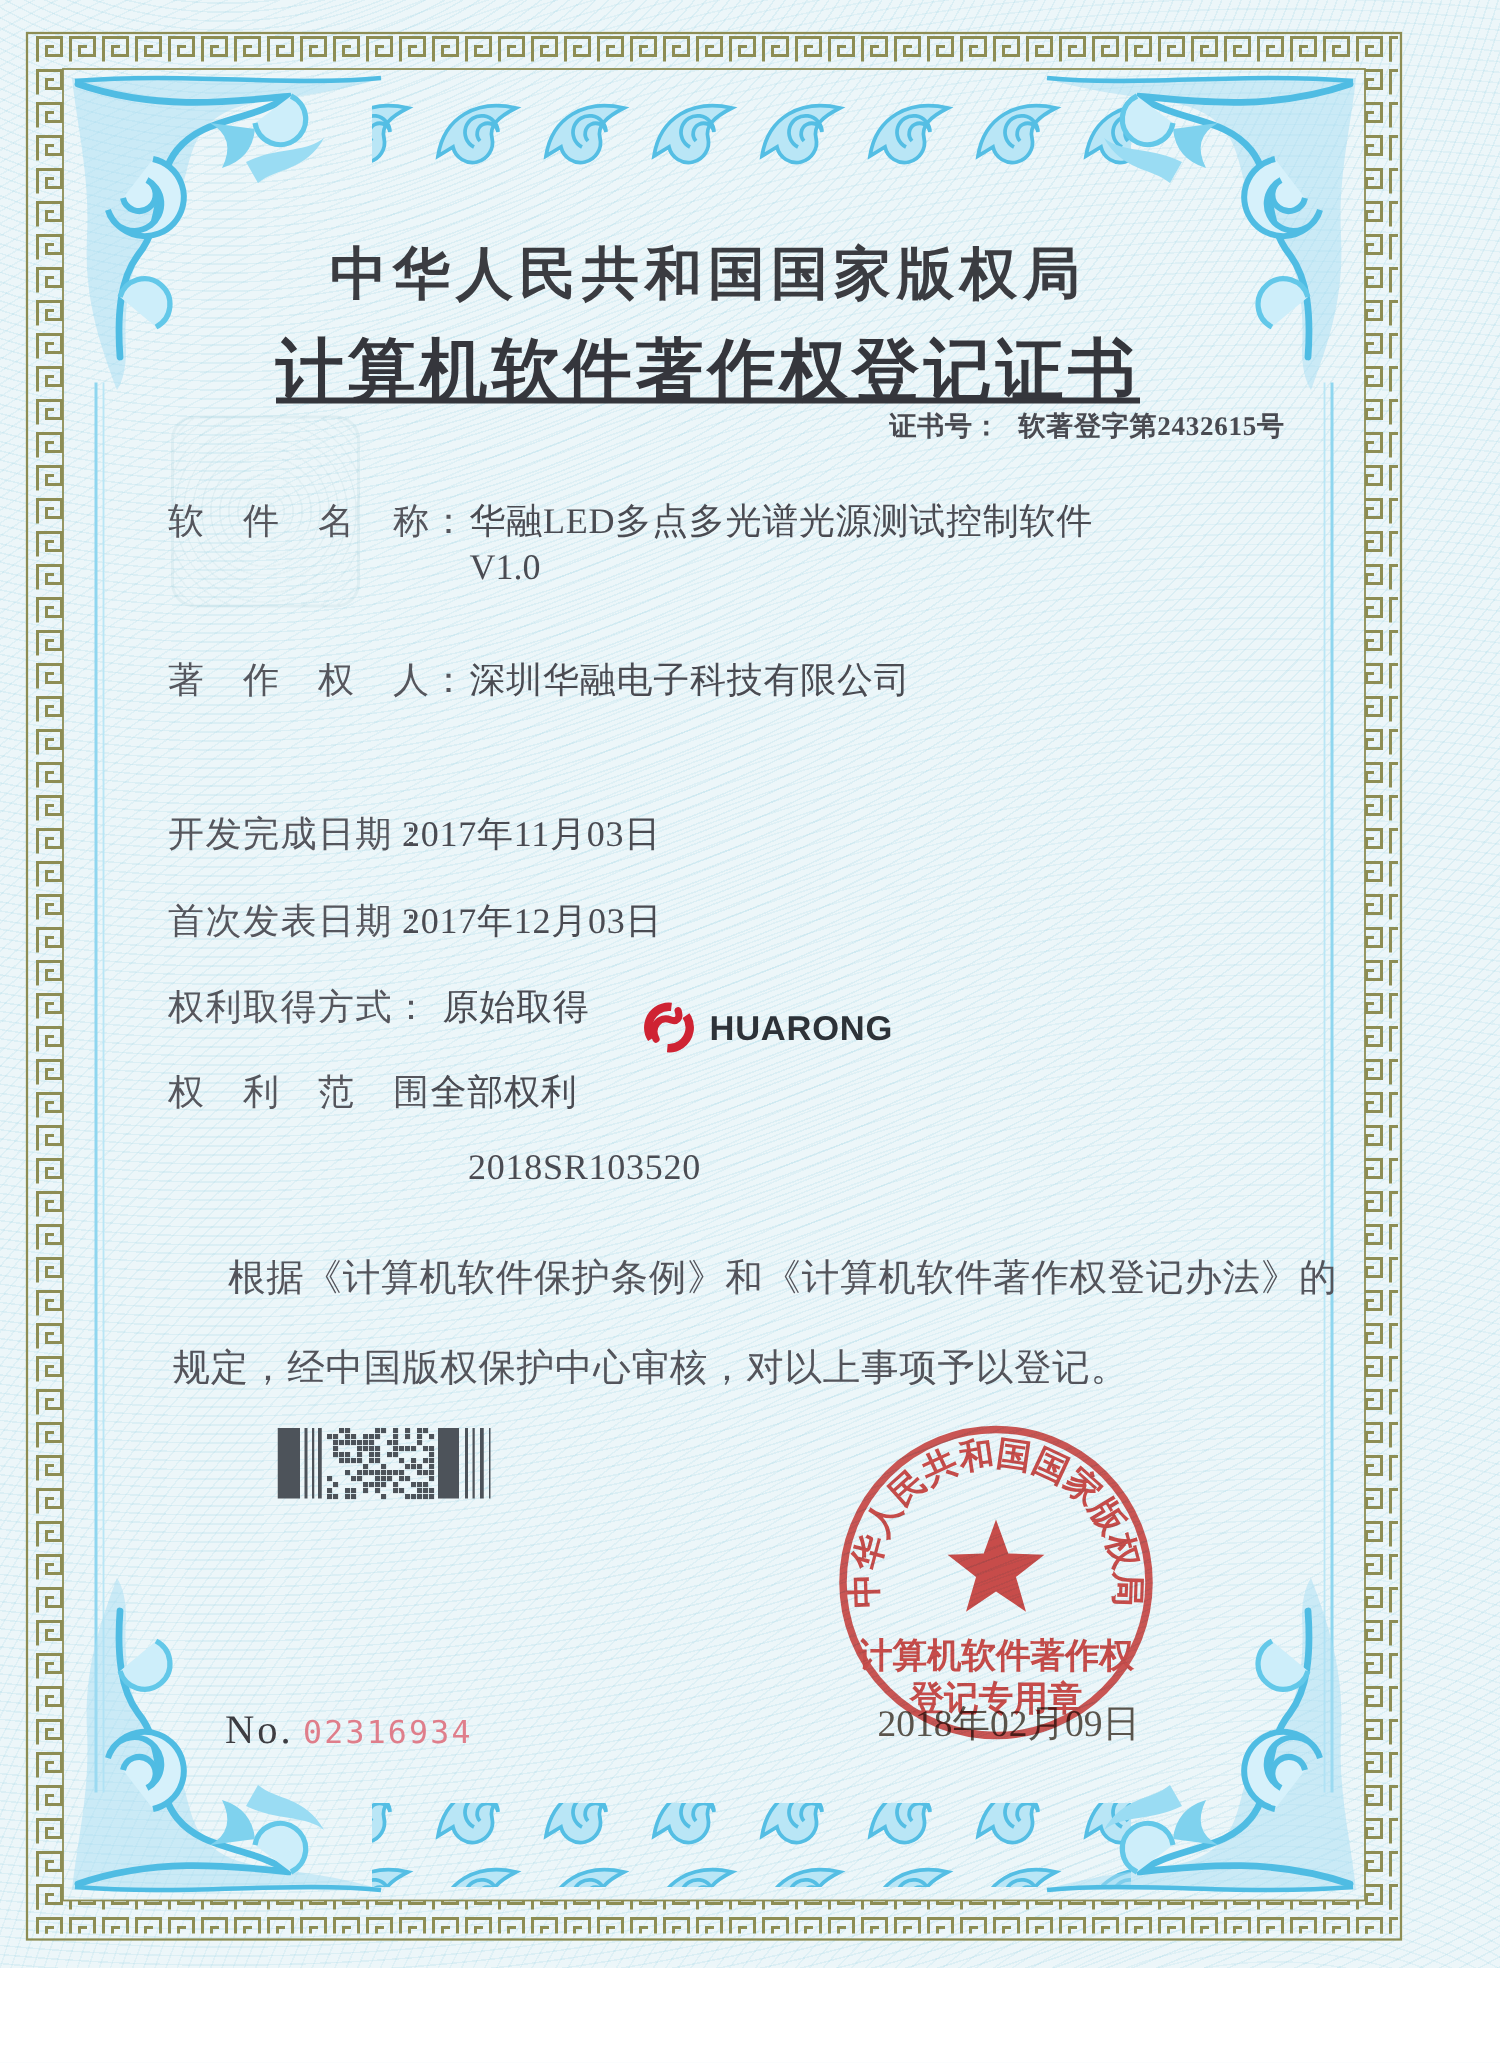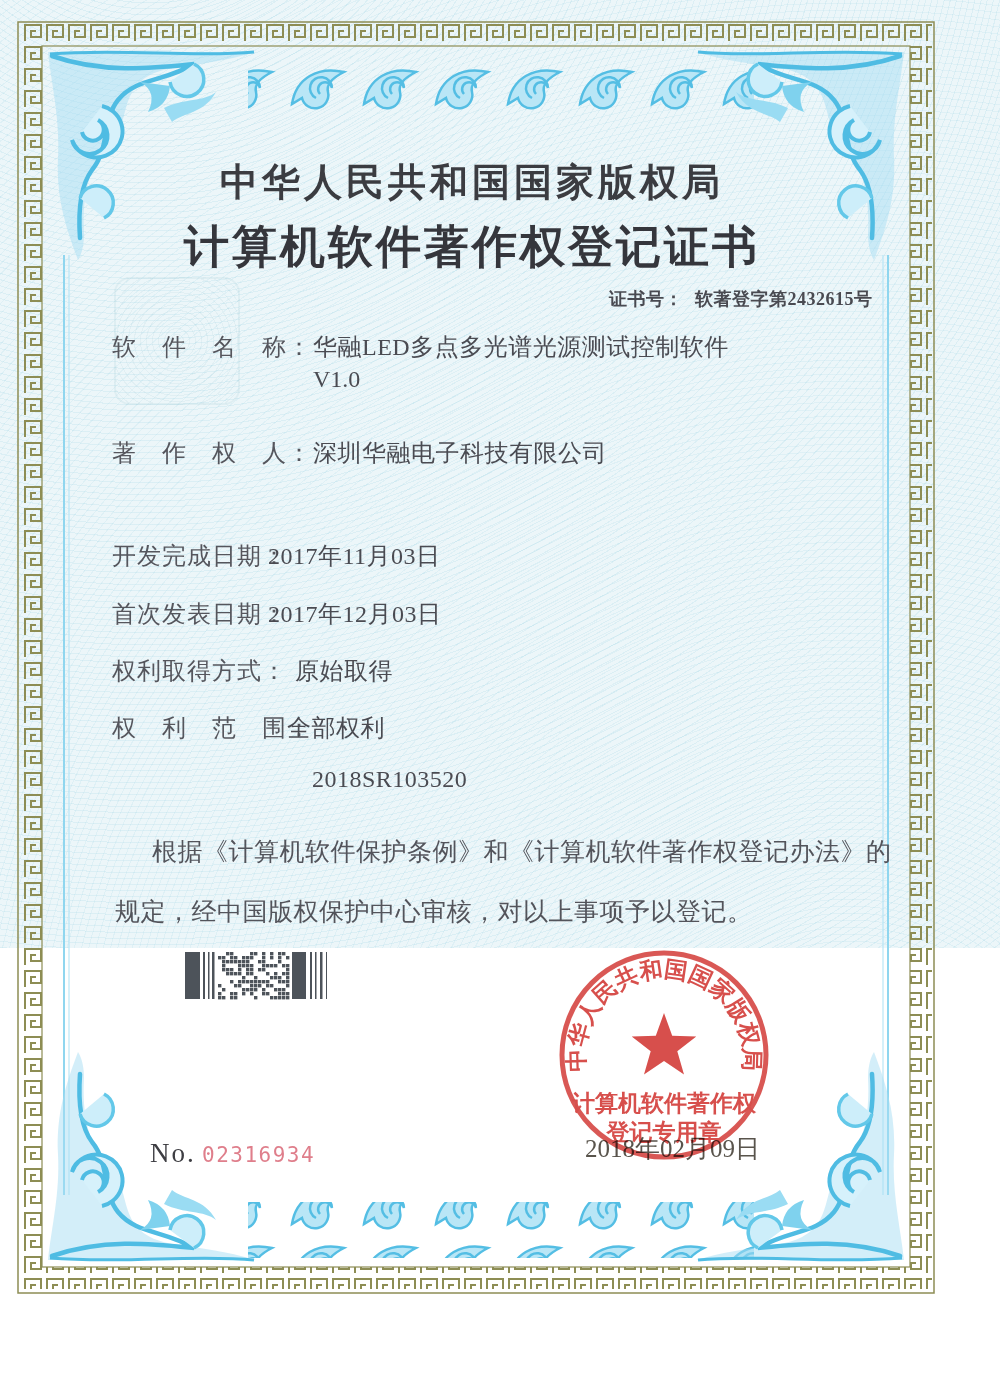--- a/index.html
+++ b/index.html
@@ -1,33 +1,33 @@
 <!DOCTYPE html>
 <html><head>
 <meta charset="utf-8">
 <style>
   html,body{margin:0;padding:0;}
   body{
     width:1000px;height:1375px;background:#ffffff;position:relative;overflow:hidden;
     font-family:"Liberation Serif","DejaVu Serif",serif;
   }
   .paper{
-    position:absolute;left:0;top:0;width:1000px;height:948px;
+    position:absolute;left:0;top:0;width:1000px;height:1312px;
     background-color:#ecf6f9;
     background-image:
       repeating-radial-gradient(circle at 15% -20%, rgba(130,200,220,.16) 0 1px, transparent 1px 6px),
       repeating-radial-gradient(circle at 85% 120%, rgba(130,200,220,.13) 0 1px, transparent 1px 7px);
   }
   .overlay-svg{position:absolute;left:0;top:0;width:1000px;height:1312px;}
   .headings{position:absolute;left:62px;top:0;width:820px;text-align:center;}
   .title{position:absolute;left:0;top:157px;width:100%;font-size:38px;font-weight:700;
          letter-spacing:4px;color:#3b3c41;}
   .subtitle{position:absolute;left:0;top:217px;width:100%;font-size:45px;font-weight:700;
-         letter-spacing:3px;color:#35363c;}
-  .certno{position:absolute;left:593px;top:287px;font-size:18px;color:#494a51;font-weight:600;letter-spacing:.5px;margin-left:16px;}
+         letter-spacing:3px;color:#35363c;text-decoration:underline;}
+  .certno{position:absolute;left:593px;top:272px;font-size:18px;color:#494a51;font-weight:600;letter-spacing:.5px;}
   .certno .v{margin-left:12px;}
   .row{position:absolute;left:0;width:100%;height:36px;font-size:24px;}
   .row .lbl{position:absolute;left:112px;white-space:pre;color:#55565d;letter-spacing:1px;}
   .row .val{position:absolute;color:#4a4b52;letter-spacing:.5px;white-space:pre;}
   .val2{position:absolute;left:313px;top:366px;font-size:24px;color:#4a4b52;}
   .para-line{position:absolute;font-size:25px;color:#53545b;letter-spacing:.5px;white-space:pre;}
   .logo{position:absolute;left:426px;top:666px;display:flex;align-items:center;gap:7px;}
   .logo-text{font-family:"Liberation Sans","DejaVu Sans",sans-serif;font-weight:700;
              font-size:23px;color:#2d3238;letter-spacing:.5px;}
   .issue-date{position:absolute;left:582px;top:1132px;width:178px;text-align:right;
@@ -130,20 +130,27 @@
 
   <div class="row" style="top:655px">
     <span class="lbl">权利取得方式：</span>
     <span class="val" style="left:295px">原始取得</span>
   </div>
 
   <div class="row" style="top:766px">
     <span class="val" style="left:312px">2018SR103520</span>
   </div>
 
+  <div class="logo">
+    <svg width="40" height="38" viewBox="0 0 46 44">
+      <circle cx="23" cy="22" r="16" fill="none" stroke="#cf2333" stroke-width="6.5" stroke-dasharray="36 14.5" transform="rotate(-35 23 22)"></circle>
+      <path d="M13,31 C8,21 16,13 24,16 C29,18 32,15 30,9" fill="none" stroke="#cf2333" stroke-width="5.5" stroke-linecap="round"></path>
+    </svg>
+    <span class="logo-text">HUARONG</span>
+  </div>
 
   <div class="para-line" style="left:152px;top:835px">根据《计算机软件保护条例》和《计算机软件著作权登记办法》的</div>
   <div class="para-line" style="left:115px;top:895px">规定，经中国版权保护中心审核，对以上事项予以登记。</div>
 
   <svg id="barcode" class="barcode-svg" viewBox="0 0 150 48" xmlns="http://www.w3.org/2000/svg">
       <rect x="0" y="0" width="15" height="47" fill="#4d535a"></rect>
       <rect x="18" y="0" width="2" height="47" fill="#4d535a"></rect>
       <rect x="23" y="0" width="1.5" height="47" fill="#4d535a"></rect>
       <rect x="27" y="0" width="2.5" height="47" fill="#4d535a"></rect>
       <rect x="33" y="4" width="3.4" height="3.4" fill="#4d535a"></rect>

